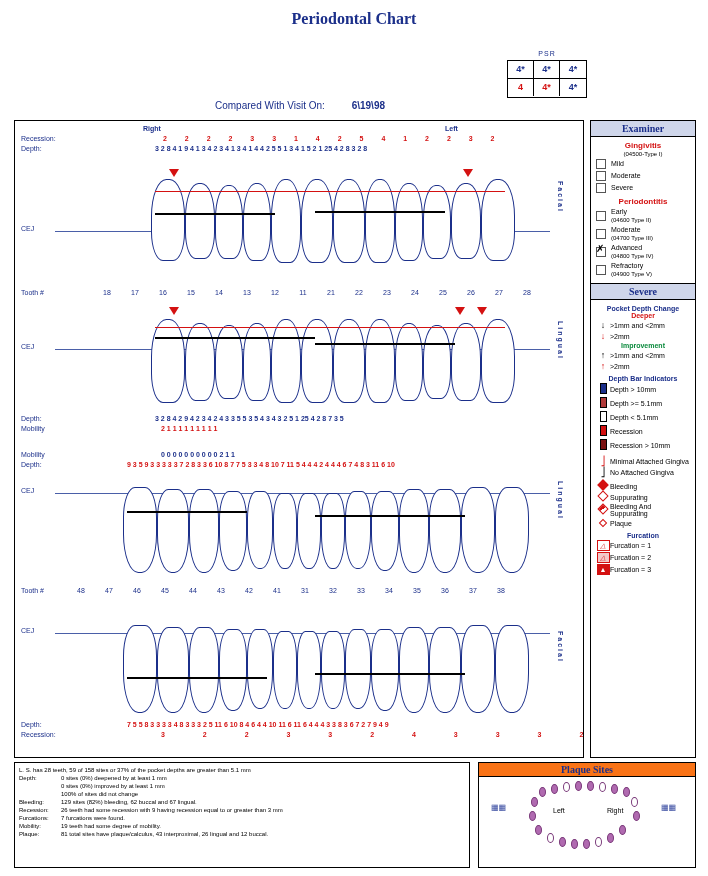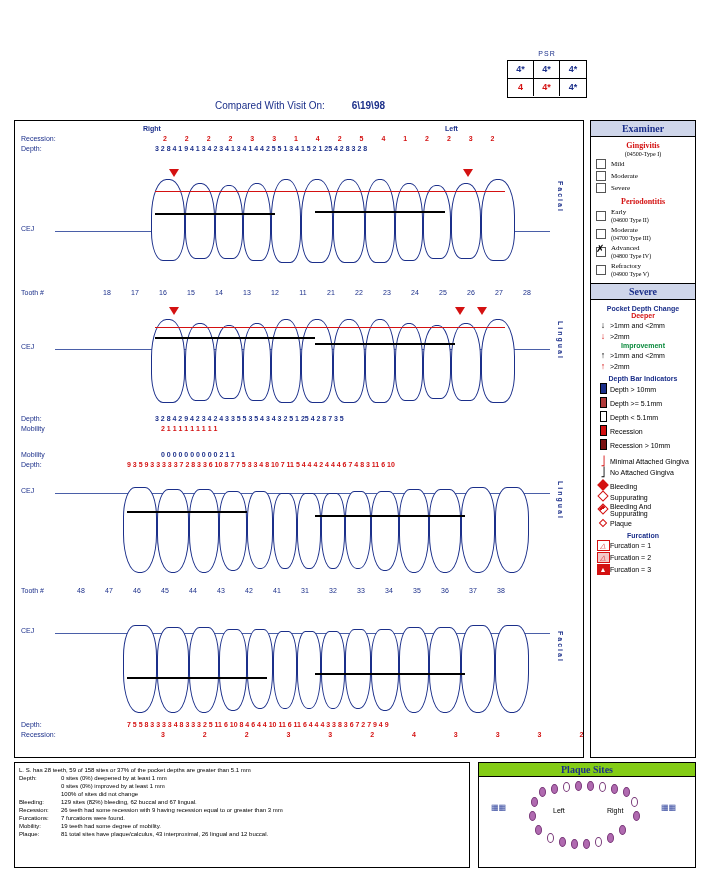--- a/index.html
+++ b/index.html
@@ -62,21 +62,21 @@
     position:absolute;left:590px;top:120px;width:104px;height:636px;
     border:1px solid #000;background:#fff;
   }
   .panel-head{
     background:#cfd6ea;border-bottom:1px solid #000;text-align:center;
     font-size:10px;font-weight:bold;color:#1b2f8a;padding:2px 0;
     font-family:"Liberation Serif", serif;
   }
 
   
-  .dx{padding:3px 5px;font-size:7px;font-family:Liberation Serif, serif;}
+  .dx{padding:3px 5px;font-size:7px;}
   .dx .grp{font-weight:bold;color:#d41111;text-align:center;font-size:8px;margin:1px 0;}
   .dx .grp.g2{margin-top:4px;}
   .dx .sub{text-align:center;font-size:6px;color:#000;margin-bottom:2px;}
   .dx .item{display:flex;align-items:center;margin:2px 0;}
   .dx .box{
     width:8px;height:8px;border:1px solid #555;background:#fff;margin-right:5px;
     flex:none;position:relative;
   }
   .dx .box.checked:after{
     content:"\2717";position:absolute;left:-1px;top:-5px;font-size:10px;color:#000;
@@ -129,32 +129,33 @@
     position:absolute;left:14px;top:762px;width:454px;height:104px;border:1px solid #000;
   }
   .sum-head{background:#cfd6ea;border-bottom:1px solid #000;text-align:center;font-weight:bold;color:#1b2f8a;font-size:10px;padding:1px 0;font-family:"Liberation Serif", serif;}
   .sum-body{padding:3px 4px;font-size:6px;line-height:8px;color:#000;}
   .sum-body .k{display:inline-block;width:42px;font-weight:normal;}
   .sum-body .ind{padding-left:42px;}
 
   .plaque{
     position:absolute;left:478px;top:762px;width:216px;height:104px;border:1px solid #000;
   }
-  .pl-head{background:#84cc16;border-bottom:1px solid #000;text-align:center;font-weight:bold;color:#1b2f8a;font-size:10px;padding:1px 16px;font-family:"Liberation Serif", serif;}
+  .pl-head{background:#f97316;border-bottom:1px solid #000;text-align:center;font-weight:bold;color:#1b2f8a;font-size:10px;padding:1px 16px;font-family:"Liberation Serif", serif;}
   .pl-body{position:relative;height:82px;}
   .pl-side{position:absolute;font-size:7px;color:#000;}
   .pl-dot{position:absolute;width:5px;height:8px;border-radius:50%;background:#b06ab0;border:1px solid #7a3a7a;}
   .pl-dot.empty{background:#fff;}
   .pl-grid{position:absolute;font-size:8px;color:#2b3f9a;}
 </style>
 </head>
 <body>
 
 <div class="page">
 
+  <div class="title">Periodontal Chart</div>
 
 
 
   <div class="cmp">
     <span>Compared With Visit On:</span>
     <span class="cval">6\19\98</span>
   </div>
 
   <div class="psr-wrap">
     <div class="psr-title">PSR</div>

